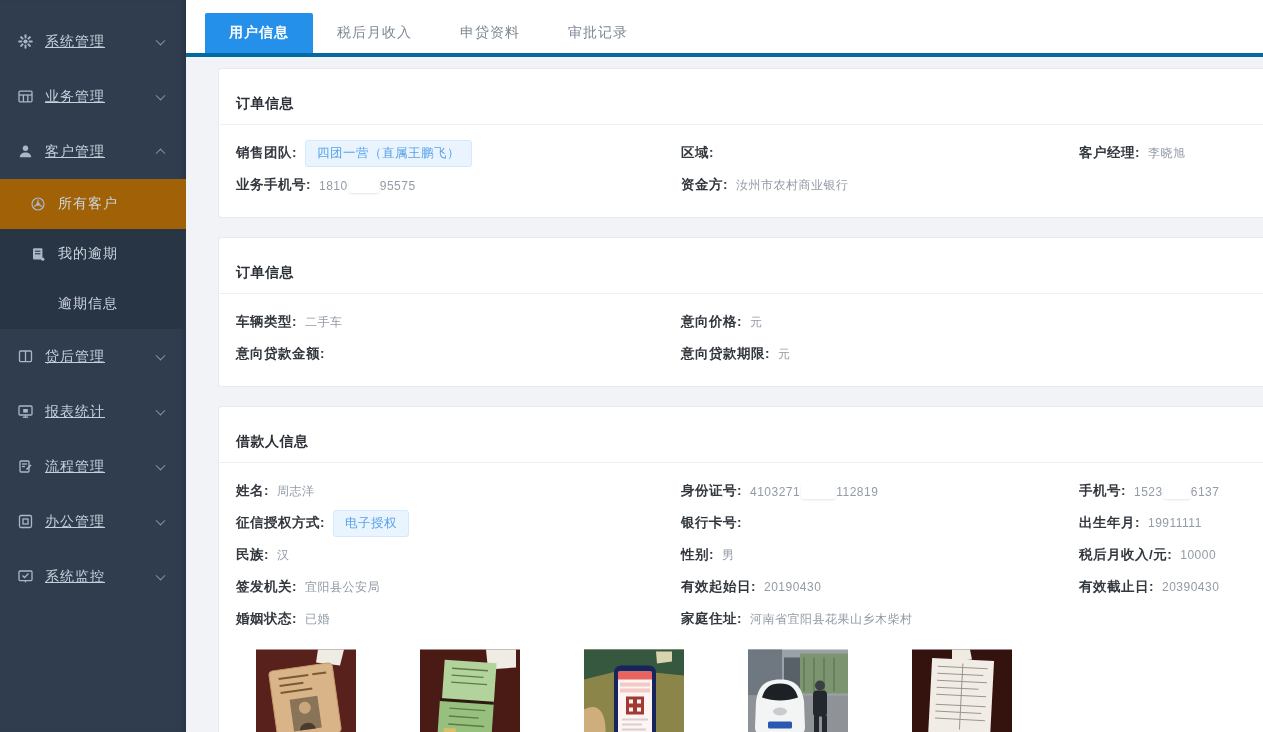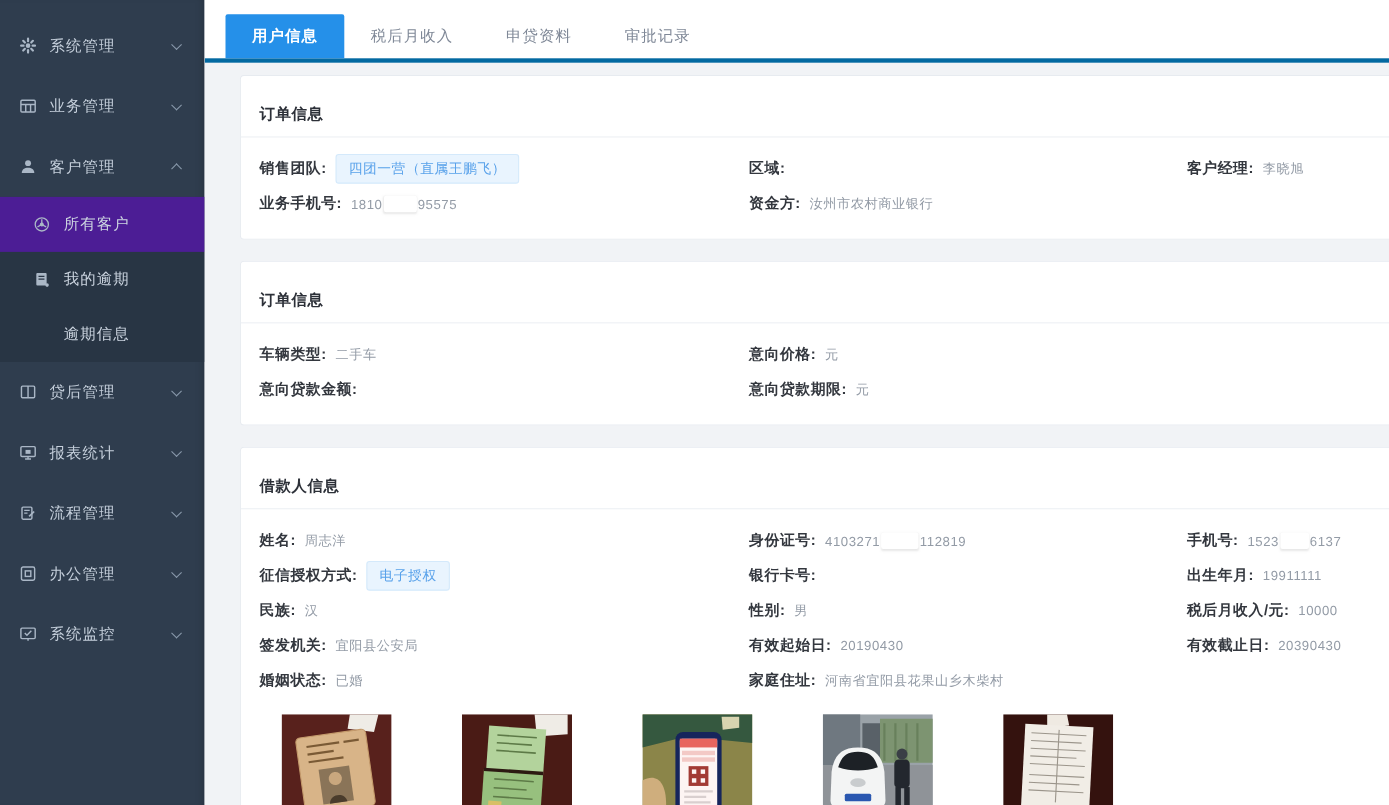--- a/index.html
+++ b/index.html
@@ -4,31 +4,31 @@
 <style>
   * { margin:0; padding:0; box-sizing:border-box; }
   html,body { width:1263px; height:732px; overflow:hidden;
     font-family:"Liberation Sans","DejaVu Sans",sans-serif; background:#fff; }
   .app { display:flex; width:1263px; height:732px; }
 
   
   .sidebar { width:186px; height:732px; background:#2f3d4e; flex:none; padding-top:14px;
     box-shadow:inset -6px 0 8px -6px rgba(0,0,0,.25); }
   .s-item { position:relative; height:55px; display:flex; align-items:center;
-    padding-left:17px; color:#c6d0dc; font-size:14px; cursor:pointer; }
+    padding-left:17px; color:#c6d0dc; font-size:14px; cursor:pointer;text-decoration:underline; }
   .s-item .lbl { margin-left:11px; letter-spacing:1px; }
   .s-item .chev { position:absolute; right:22px; top:50%; width:7px; height:7px;
     border-right:1.5px solid #8ródzi; border-right:1.5px solid #8898aa; border-bottom:1.5px solid #8898aa; }
   .chev.down { transform:translateY(-70%) rotate(45deg); }
   .chev.up   { transform:translateY(-30%) rotate(-135deg); }
   .icn { width:17px; height:17px; flex:none; }
   .submenu { background:#28market; background:#283544; }
   .s-sub { height:50px; display:flex; align-items:center; padding-left:30px;
     color:#ccd5e0; font-size:14px; cursor:pointer; }
-  .s-sub.active { background:#4c1d95; }
+  .s-sub.active { background:#a16207; }
   .s-sub .icn { width:16px; height:16px; }
   .s-sub .lbl { margin-left:12px; letter-spacing:1px; }
   .s-sub.noicon .lbl { margin-left:28px; }
 
   
   .main { flex:1; background:#f1f3f6; height:732px; overflow:hidden; }
   .tabbar { background:#fff; padding:14px 0 0 19px; border-bottom:4px solid #0369a1;
     display:flex; align-items:flex-end; height:57px; }
   .tab { font-size:14px; color:#7f8897; padding:11px 24px; cursor:pointer; letter-spacing:1px; }
   .tab.active { background:#2590e9; color:#fff; border-radius:2px 2px 0 0; font-weight:bold; }

